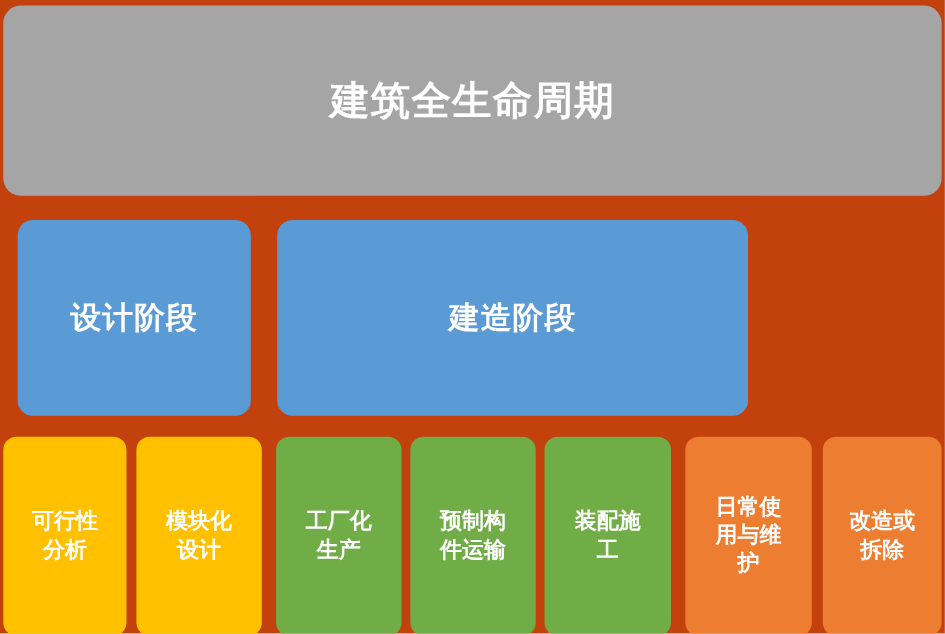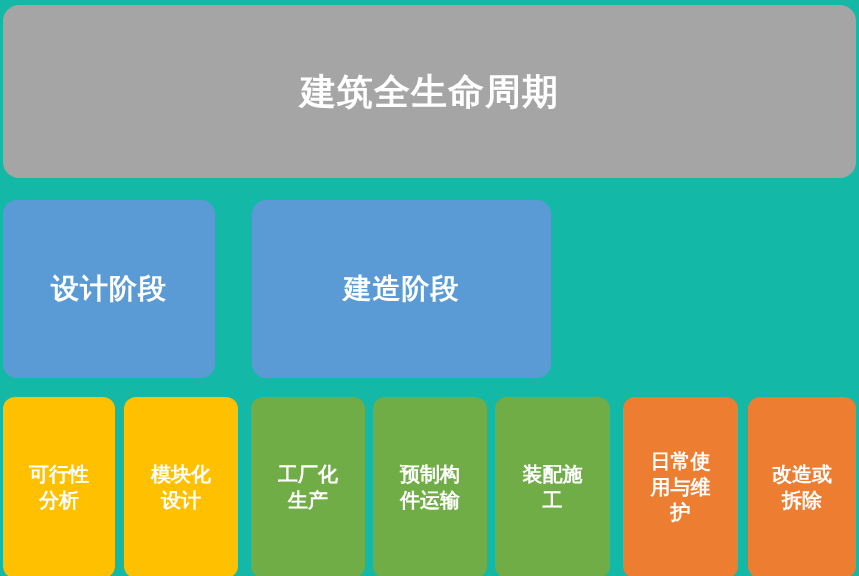--- a/index.html
+++ b/index.html
@@ -11,21 +11,21 @@
     width: 859px;
     height: 576px;
     overflow: hidden;
     font-family: "Liberation Sans", "DejaVu Sans", sans-serif;
   }
 
   #diagram {
     position: relative;
     width: 859px;
     height: 576px;
-    background: #14b8a6;
+    background: #c2410c;
   }
 
   .node {
     position: absolute;
     box-sizing: border-box;
     display: flex;
     align-items: center;
     justify-content: center;
     text-align: center;
     color: #ffffff;
@@ -51,22 +51,22 @@
 
   
   .tier-phase {
     top: 200px;
     height: 178px;
     background: #5b9bd5;
     font-size: 28px;
     letter-spacing: 1px;
     border-radius: 14px;
   }
-  .phase-0 { left: 3px;   width: 212px; }
-  .phase-1 { left: 252px; width: 299px; }
+  .phase-0 { left: 16px;   width: 212px; }
+  .phase-1 { left: 252px; width: 428px; }
   .phase-2 { left: 624px; width: 232px; }
 
   
   .tier-leaf {
     top: 397px;
     height: 181px;
     font-size: 20px;
     font-weight: bold;
     border-radius: 12px;
     line-height: 1.28;

